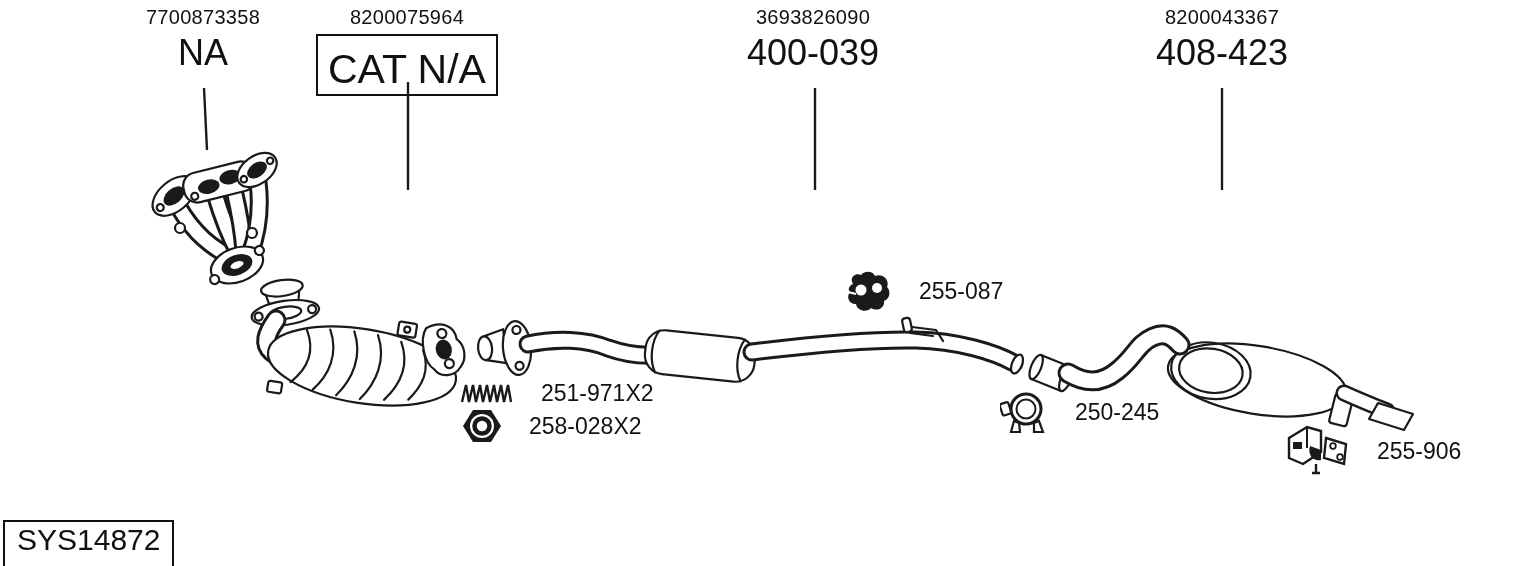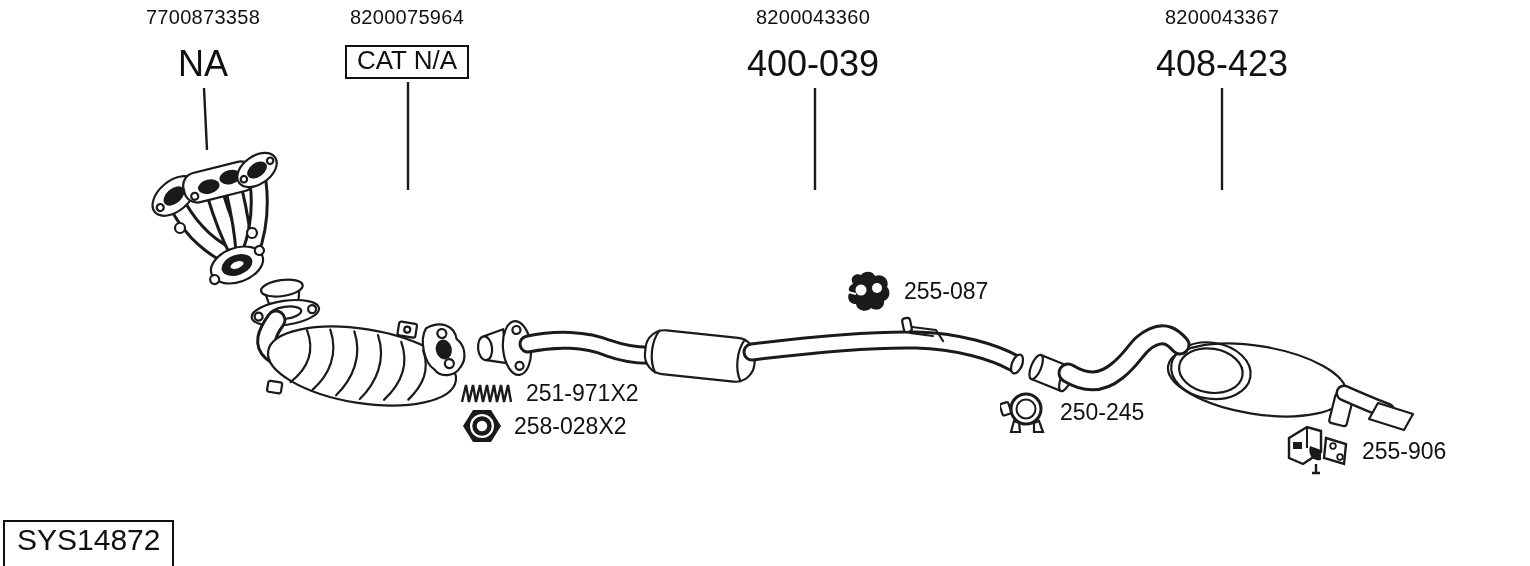--- a/index.html
+++ b/index.html
@@ -9,24 +9,24 @@
   
   .s{stroke:#1a1a1a;stroke-width:2.2;fill:#fff;stroke-linejoin:round;}
   .sn{stroke:#1a1a1a;stroke-width:2.2;fill:none;stroke-linejoin:round;stroke-linecap:round;}
   .dk{fill:#1a1a1a;stroke:none;}
   .to{stroke:#1a1a1a;fill:none;stroke-linecap:round;}
   .ti{stroke:#fff;fill:none;stroke-linecap:round;}
   .ld{stroke:#1a1a1a;stroke-width:2.4;}
   
   .hco{position:absolute;top:6px;width:182px;text-align:center;}
   .ref{font-size:20px;letter-spacing:.3px;white-space:nowrap;}
-  .big{font-size:36px;margin-top:16px;line-height:1.05;white-space:nowrap;}
-  .big.boxed{display:inline-block;border:2.5px solid #111;padding:0 10px 3px;font-size:26px;}
-  
-  .pco{position:absolute;display:flex;align-items:center;gap:12px;}
+  .big{font-size:36px;margin-top:5px;line-height:1.05;white-space:nowrap;}
+  .big.boxed{display:inline-block;border:2.5px solid #111;padding:12px 10px 3px;font-size:41px;}
+  
+  .pco{position:absolute;display:flex;align-items:center;gap:27px;}
   .plabel{font-size:23px;white-space:nowrap;}
   
   .sysid{position:absolute;left:3px;top:520px;border:2.5px solid #111;padding:1px 12px 11px;font-size:30px;}
 </style>
 </head>
 <body>
 
 <div class="stage">
 
   <svg class="art" viewBox="0 0 1530 566">
@@ -164,21 +164,21 @@
 
   <div class="hco" style="left:112px">
     <div class="ref">7700873358</div>
     <div class="big">NA</div>
   </div>
   <div class="hco" style="left:316px">
     <div class="ref">8200075964</div>
     <div class="big boxed">CAT N/A</div>
   </div>
   <div class="hco" style="left:722px">
-    <div class="ref">8200043360</div>
+    <div class="ref">3693826090</div>
     <div class="big">400-039</div>
   </div>
   <div class="hco" style="left:1131px">
     <div class="ref">8200043367</div>
     <div class="big">408-423</div>
   </div>
 
   <div class="pco" style="left:846px;top:270px">
     <svg width="46" height="42" viewBox="0 0 46 42">
       <path d="M7,14 C3,8 9,2 15,5 C19,0 27,1 29,6 C37,3 44,10 41,17 C45,21 44,29 38,31 C39,38 31,42 25,38 C21,43 11,41 10,34 C3,34 0,27 4,22 C1,19 4,15 7,14 Z" fill="#1a1a1a"></path>

